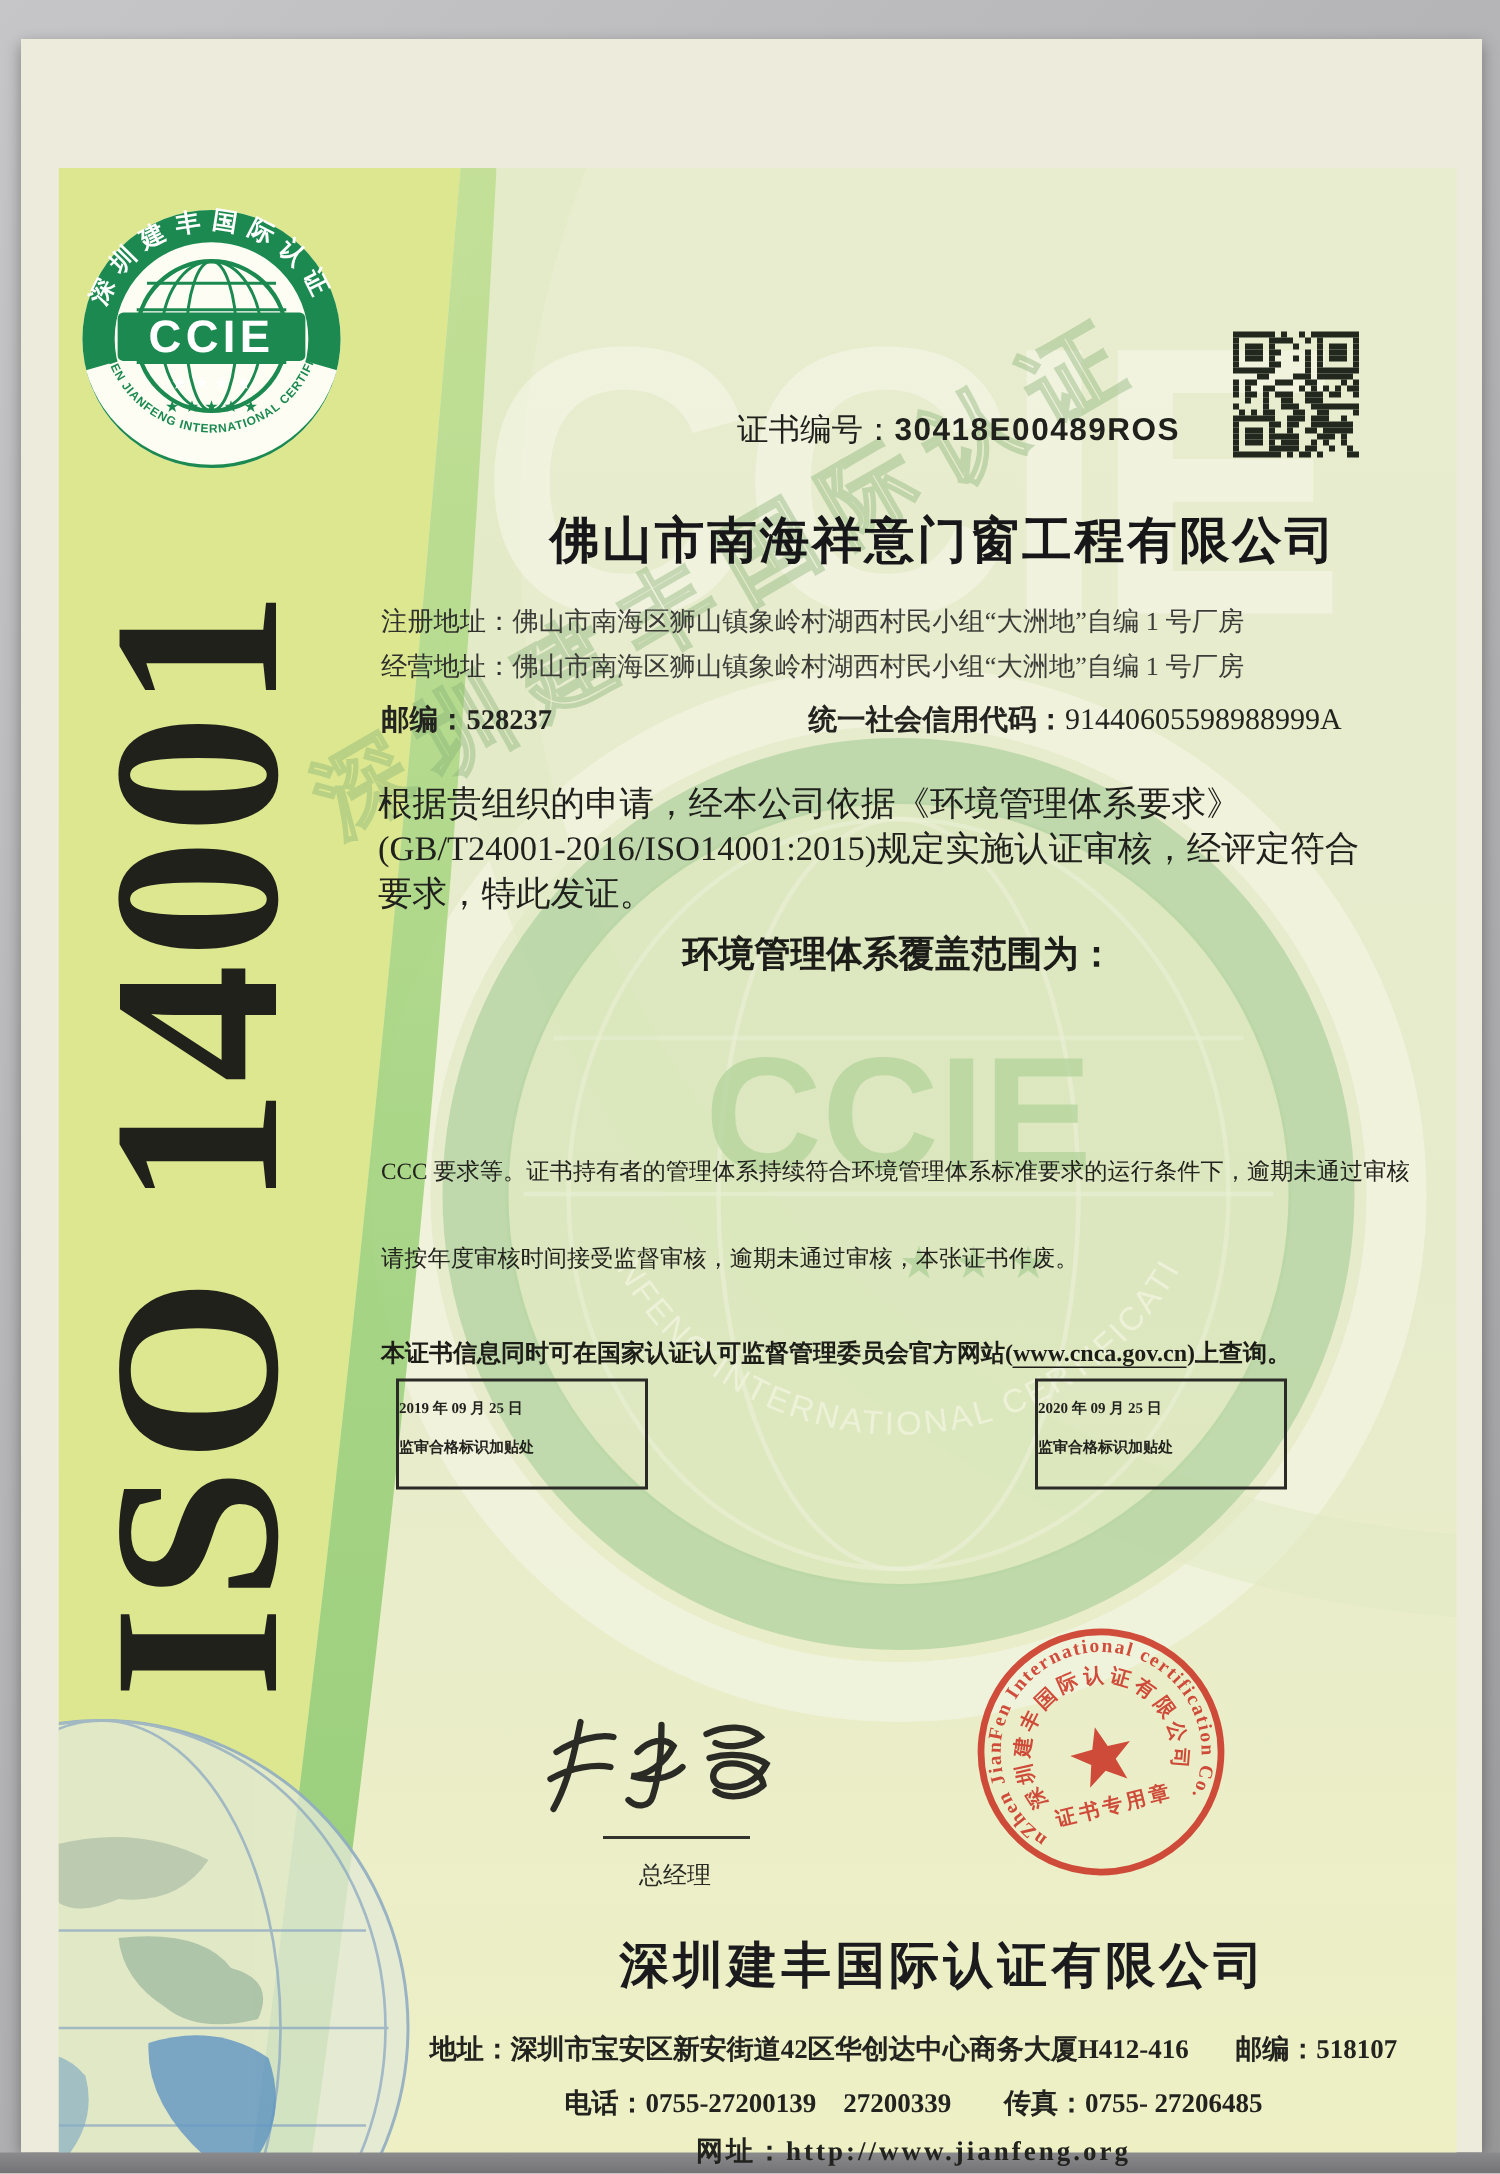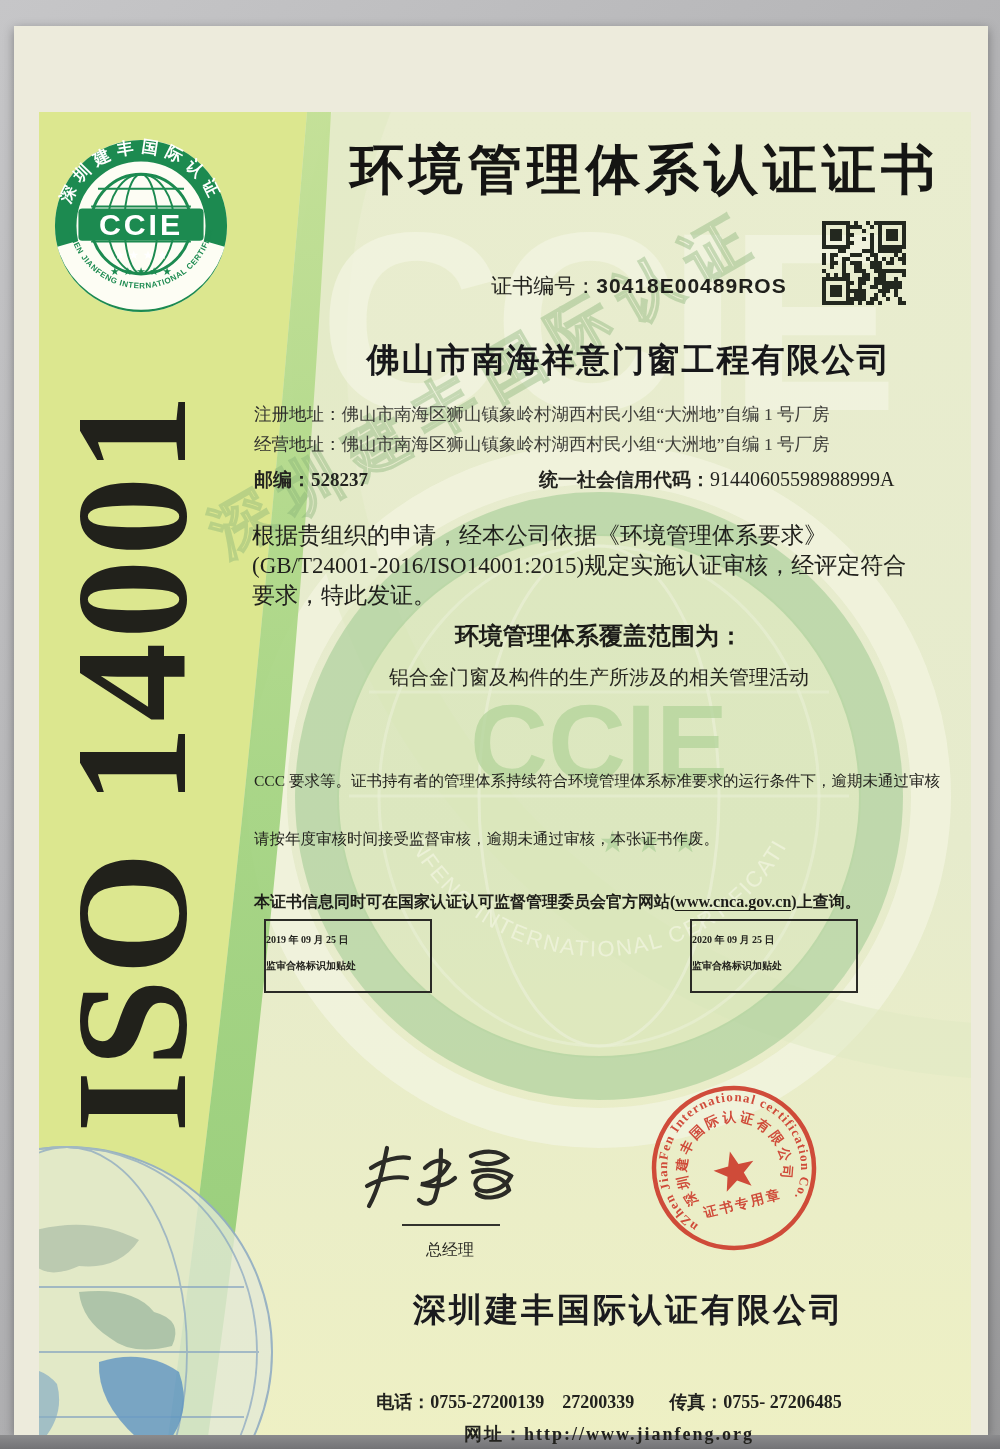--- a/index.html
+++ b/index.html
@@ -135,21 +135,20 @@
         <ellipse cx="90" cy="88" rx="34" ry="51" fill="none" stroke="#1c8a50" stroke-width="2"></ellipse>
         <line x1="39" y1="70" x2="141" y2="70" stroke="#1c8a50" stroke-width="2"></line>
         <line x1="39" y1="106" x2="141" y2="106" stroke="#1c8a50" stroke-width="2"></line>
         <line x1="46" y1="52" x2="134" y2="52" stroke="#1c8a50" stroke-width="2"></line>
         <rect x="26" y="72" width="128" height="33" rx="4" fill="#1c8a50"></rect>
         <text x="90" y="99" text-anchor="middle" font-family="Liberation Sans, DejaVu Sans, sans-serif" font-weight="bold" font-size="31" letter-spacing="3" fill="#ffffff">CCIE</text>
         <text x="90" y="124" text-anchor="middle" font-size="12" fill="#ffffff" font-family="DejaVu Sans, sans-serif">★ ★ ★ ★</text>
         <text x="90" y="140" text-anchor="middle" font-size="11" fill="#1c8a50" font-family="DejaVu Sans, sans-serif">★ ★ ★ ★ ★</text>
       </svg>
 
-      <div class="abs title z2">环境管理体系认证证书</div>
       <div id="qr" class="abs z2">
           <div style="left: 0px; top: 0px;"></div>
           <div style="left: 4px; top: 0px;"></div>
           <div style="left: 8px; top: 0px;"></div>
           <div style="left: 12px; top: 0px;"></div>
           <div style="left: 16px; top: 0px;"></div>
           <div style="left: 20px; top: 0px;"></div>
           <div style="left: 24px; top: 0px;"></div>
           <div style="left: 32px; top: 0px;"></div>
           <div style="left: 44px; top: 0px;"></div>
@@ -401,21 +400,20 @@
         <span>邮编：</span><span>528237</span>
       </div>
       <div class="abs uscc z2">
         <span>统一社会信用代码：</span><span class="val">91440605598988999A</span>
       </div>
 
       <div class="abs para z2" style="top:408px">根据贵组织的申请，经本公司依据《环境管理体系要求》</div>
       <div class="abs para z2" style="top:438px">(GB/T24001-2016/ISO14001:2015)规定实施认证审核，经评定符合</div>
       <div class="abs para z2" style="top:468px">要求，特此发证。</div>
       <div class="abs scopehead z2">环境管理体系覆盖范围为：</div>
-      <div class="abs scopeline z2">铝合金门窗及构件的生产所涉及的相关管理活动</div>
 
       <div class="abs fine z2" style="top:659px">CCC 要求等。证书持有者的管理体系持续符合环境管理体系标准要求的运行条件下，逾期未通过审核</div>
       <div class="abs fine z2" style="top:717px">请按年度审核时间接受监督审核，逾期未通过审核，本张证书作废。</div>
 
       <div class="abs infoline z2" style="top:780px">
         <span>本证书信息同时可在国家认证认可监督管理委员会官方网站(</span><span class="u">www.cnca.gov.cn</span><span>)上查询。</span>
       </div>
 
       <div class="abs sbox z2" style="left:225px;top:807px">
         <div>2019 年 09 月 25 日</div>
@@ -446,20 +444,25 @@
           <textPath href="#sealOuter" startOffset="50%" text-anchor="middle">ShenZhen JianFen International certification Co.Ltd.</textPath>
         </text>
         <text font-size="13.5" font-weight="bold" fill="#cc3526" letter-spacing="3" font-family="Liberation Sans, DejaVu Sans, sans-serif">
           <textPath href="#sealInner" startOffset="50%" text-anchor="middle">深圳建丰国际认证有限公司</textPath>
         </text>
         <path d="M90,76 L95.3,90.2 L110.5,90.6 L98.4,99.8 L102.8,114.4 L90,105.8 L77.2,114.4 L81.6,99.8 L69.5,90.6 L84.7,90.2 Z" fill="#cc3526" transform="translate(0,-3)"></path>
         <text x="90" y="131" text-anchor="middle" font-size="13.5" font-weight="bold" fill="#cc3526" letter-spacing="2.5" font-family="Liberation Sans, DejaVu Sans, sans-serif">证书专用章</text>
       </svg>
 
       <div class="abs issuer z2">深圳建丰国际认证有限公司</div>
+      <div class="abs foot z2" style="top:1242px">
+        <span>地址：</span><span>深圳市宝安区新安街道42区华创达中心商务大厦H412-416</span>
+        <span style="display:inline-block;width:22px"></span>
+        <span>邮编：</span><span>518107</span>
+      </div>
       <div class="abs foot z2" style="top:1278px">
         <span>电话：</span><span>0755-27200139　27200339</span>
         <span style="display:inline-block;width:26px"></span>
         <span>传真：</span><span>0755- 27206485</span>
       </div>
       <div class="abs foot z2" style="top:1310px;letter-spacing:2px">
         <span>网址：</span><span>http://www.jianfeng.org</span>
       </div>
 
     </div>

